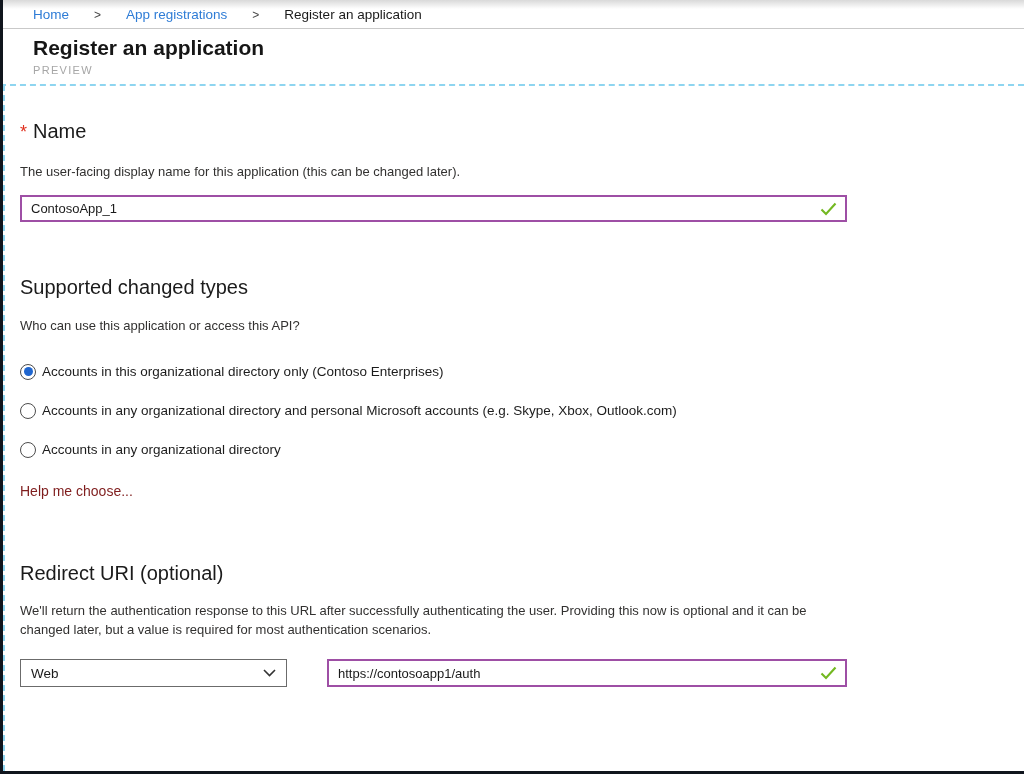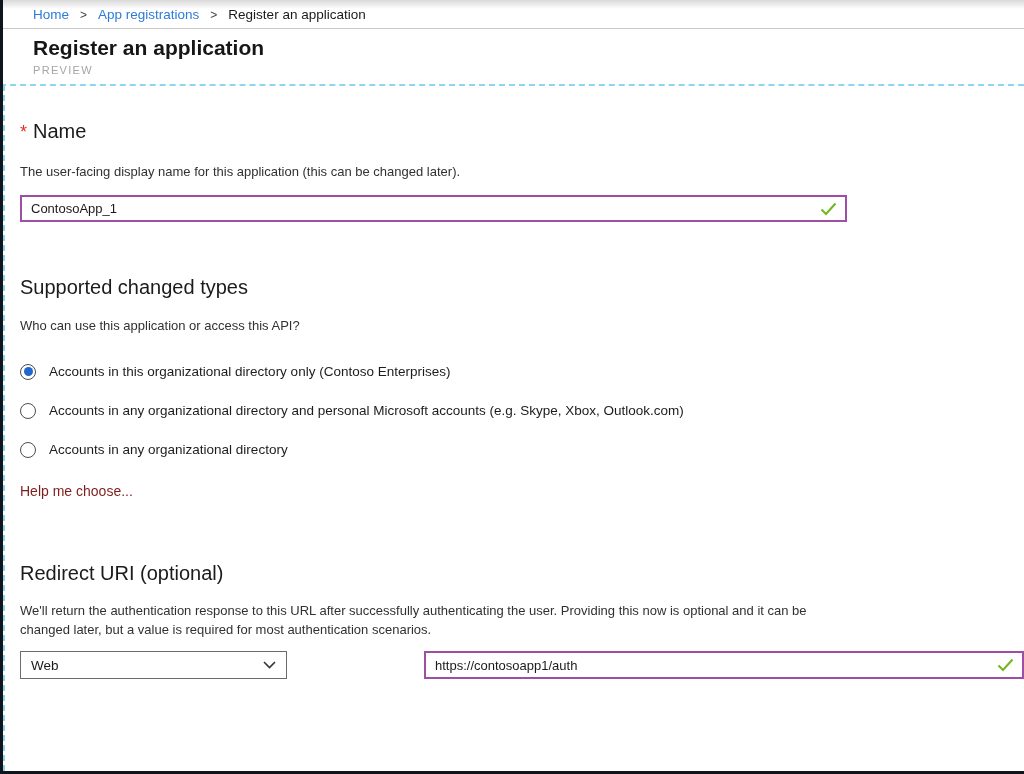--- a/index.html
+++ b/index.html
@@ -11,21 +11,21 @@
 
   
   .left-edge   { position:absolute; left:0; top:0; width:3px; height:774px; background:#10151d; z-index:9; }
   .bottom-edge { position:absolute; left:0; bottom:0; width:1024px; height:3px; background:#10151d; z-index:9; }
   .left-dash   { position:absolute; left:3px; top:85px; bottom:3px; width:0; border-left:2px dashed #8ed5f0; z-index:8; }
 
   
   .breadcrumb-bar {
     height:29px; border-bottom:1px solid #c9c9c9;
     background:linear-gradient(to bottom, #d9d9d9 0px, #ffffff 9px);
-    display:flex; align-items:center; gap:11px; padding-left:33px;
+    display:flex; align-items:center; gap:25px; padding-left:33px;
     font-size:13.5px;
   }
   .crumb-link { color:#2e7cd6; cursor:pointer; }
   .crumb-sep { color:#464646; font-size:12px; padding-top:1px; }
   .crumb-current { color:#1a1a1a; }
 
   
   .page-header { padding:6px 0 0 33px; }
   .page-title { font-size:21px; font-weight:700; color:#161616; line-height:26px; }
   .preview-badge { font-size:11px; color:#a6a6a6; letter-spacing:1.3px; margin-top:3px; }
@@ -48,42 +48,42 @@
   .validated-input input {
     flex:1; border:none; outline:none; background:transparent;
     font-family:"Liberation Sans", sans-serif; font-size:13px; color:#1a1a1a; height:100%;
   }
   .check-icon { display:flex; align-items:center; margin-left:8px; }
 
   #account-title { margin-top:53px; }
   #account-desc  { margin-top:17px; }
 
   .radio-group { margin-top:27px; }
-  .radio-option { display:flex; align-items:center; gap:13px; margin-bottom:20px; height:19px; cursor:pointer; }
+  .radio-option { display:flex; align-items:center; gap:6px; margin-bottom:20px; height:19px; cursor:pointer; }
   .radio-circle {
     width:16px; height:16px; border:1px solid #4d4d4d; border-radius:50%;
     display:flex; align-items:center; justify-content:center; flex:0 0 auto; background:#fff;
   }
   .radio-dot { width:9px; height:9px; border-radius:50%; background:#2066cf; display:none; }
   .radio-option.selected .radio-dot { display:block; }
   .radio-label { font-size:13.5px; color:#1c1c1c; }
 
   .help-link { display:inline-block; margin-top:4px; font-size:14px; color:#7f1d1d; cursor:pointer; }
 
   #redirect-title { margin-top:61px; }
   #redirect-desc  { margin-top:16px; max-width:818px; }
 
-  .redirect-row { margin-top:12px; display:flex; align-items:center; gap:16px;justify-content:space-between; }
+  .redirect-row { margin-top:20px; display:flex; align-items:center; gap:40px; }
   .type-select {
     width:267px; height:28px; border:1px solid #6b6b6b; background:#fff;
     display:flex; align-items:center; justify-content:space-between;
     padding:0 10px; font-size:13.5px; color:#1a1a1a; cursor:pointer;
   }
   .uri-input {
-    margin-top:0; width:600px; height:28px;
+    margin-top:0; width:520px; height:28px;
   }
 </style>
 </head>
 <body>
 
 <div class="left-edge"></div>
 <div class="left-dash"></div>
 <div class="bottom-edge"></div>
 
 <div class="breadcrumb-bar">

